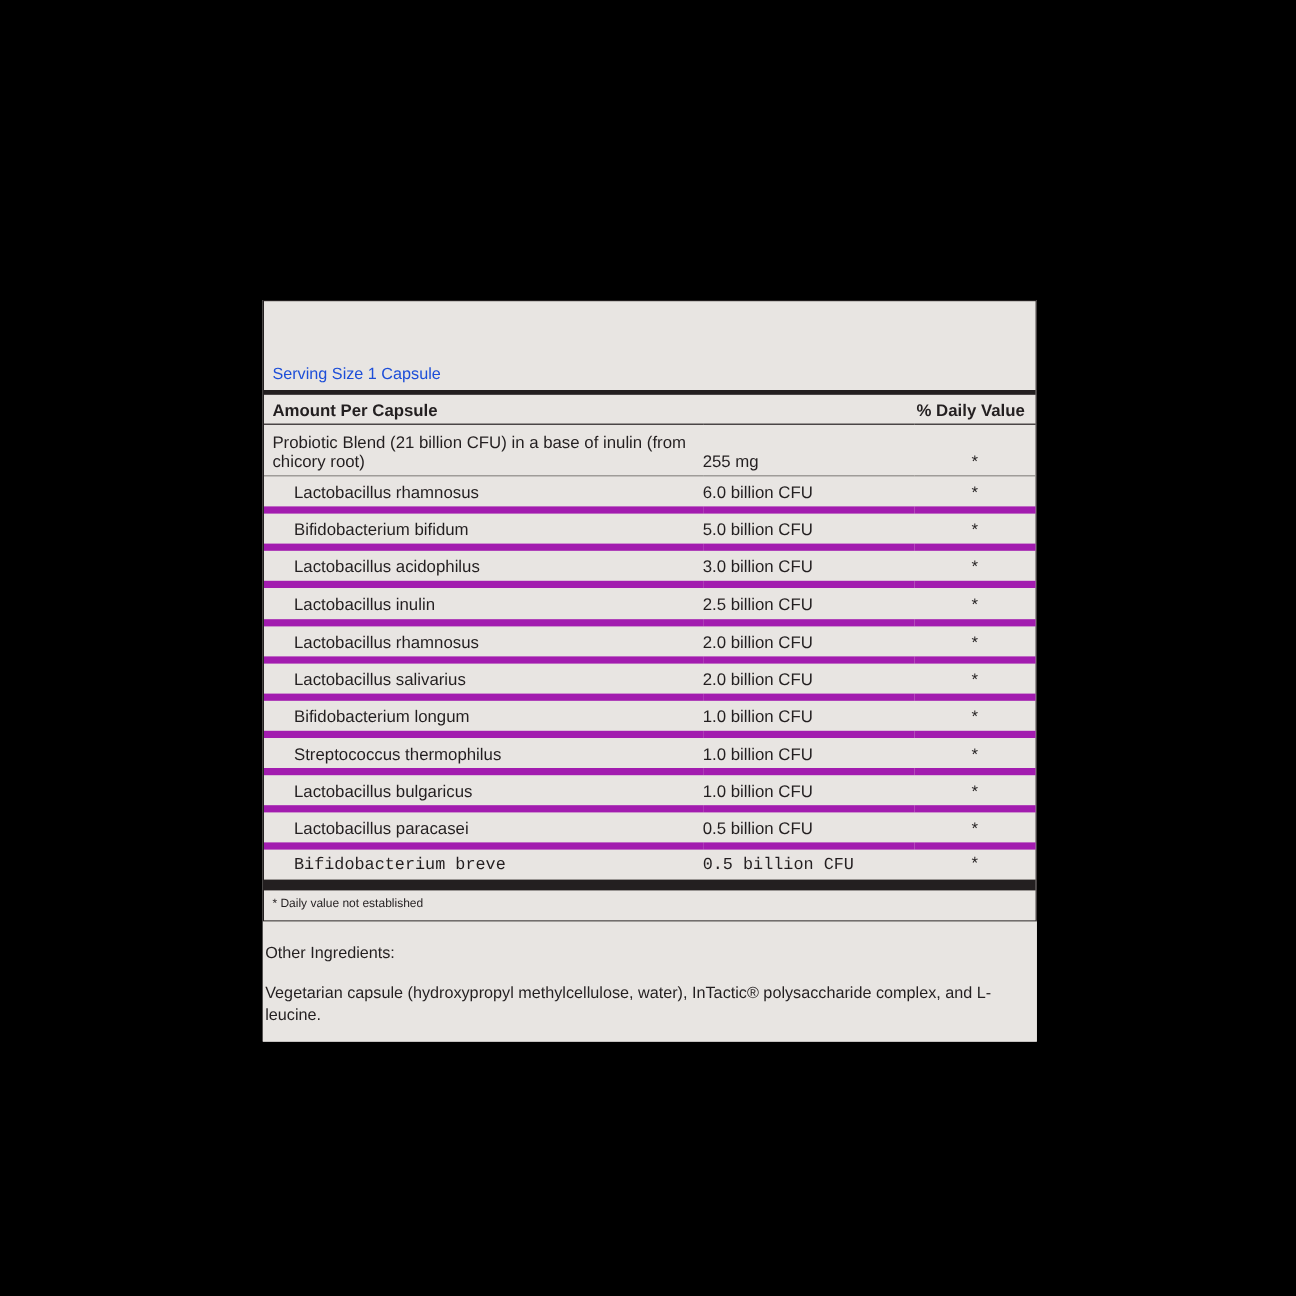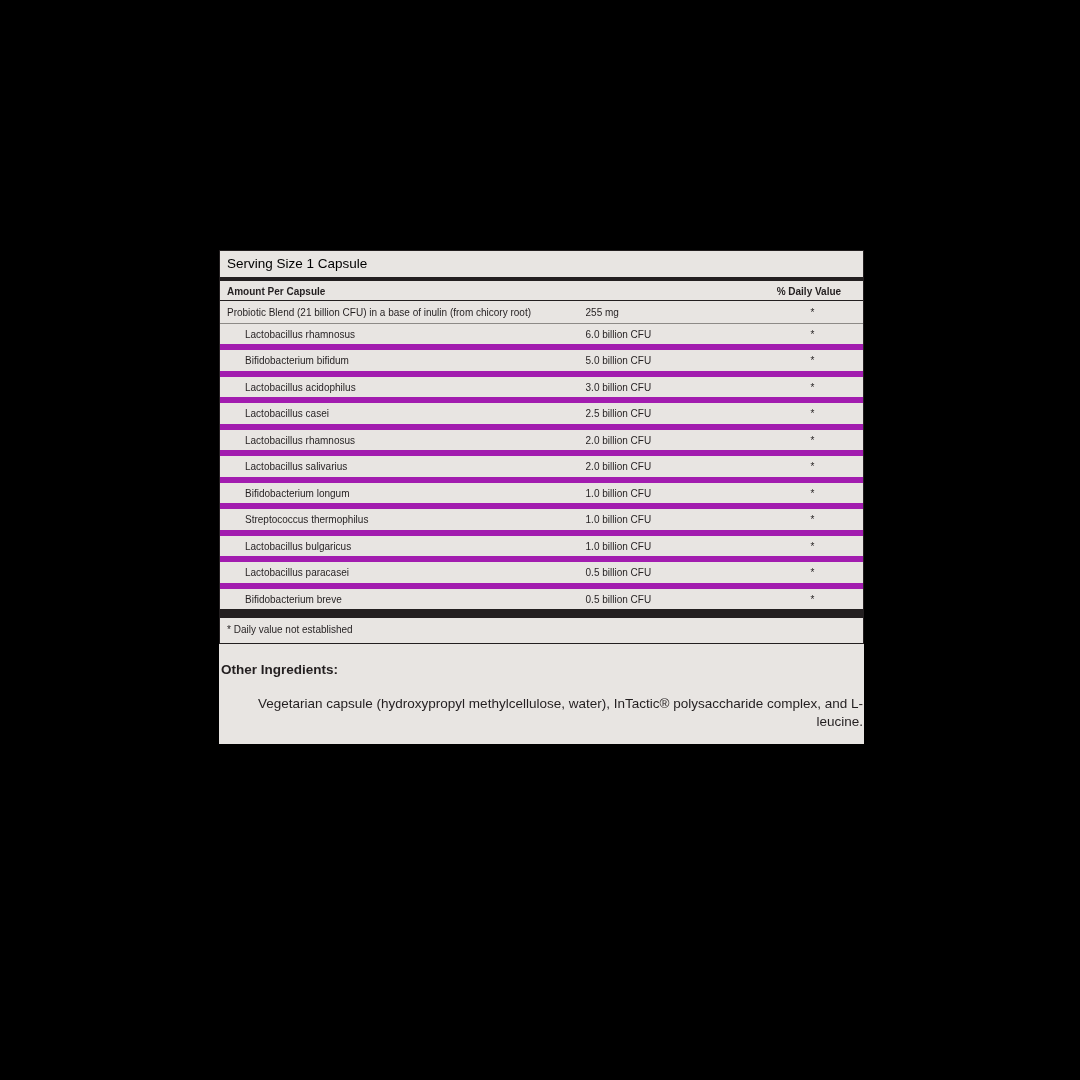--- a/index.html
+++ b/index.html
@@ -23,33 +23,34 @@
   .facts-box {
     margin: 0;
     border: 1px solid #231f20;
     background: #e8e5e2;
     box-sizing: border-box;
   }
 
   .serving-row {
     padding: 6px 7px 5px 7px;
     font-size: 13.5px;
-    color: #000000;
+    color: #1d4ed8;
     border-bottom: 4px solid #231f20;
     line-height: 1.1;
+    margin-top: 48px;
   }
 
   table.facts {
     width: 100%;
     border-collapse: collapse;
     table-layout: fixed;
   }
 
   table.facts td {
-    font-size: 10px;
+    font-size: 14px;
     color: #231f20;
     vertical-align: bottom;
     padding: 5px 0 4px 0;
     line-height: 1.15;
   }
 
   .col-name   { width: 57%; padding-left: 7px !important; }
   .col-amount { width: 28%; }
   .col-dv     { width: 15%; text-align: center; }
 
@@ -63,21 +64,21 @@
   tr.blend-row td {
     border-bottom: 1px solid #8d8a87;
     padding-top: 6px;
   }
 
   tr.sub-row td {
     border-bottom: 6px solid #a21caf;
   }
   tr.sub-row .col-name { padding-left: 25px !important; }
 
-  tr.last-sub td { border-bottom: none; }
+  tr.last-sub td { border-bottom: none; font-family: Liberation Mono, monospace; }
 
   .thick-rule {
     height: 9px;
     background: #231f20;
     margin: 0;
   }
 
   .footnote {
     padding: 6px 7px 7px 7px;
     font-size: 10px;
@@ -85,31 +86,30 @@
     line-height: 1.2;
   }
 
   .other-block {
     padding: 18px 1px 14px 1px;
     background: #e8e5e2;
   }
 
   .other-title {
     font-size: 13.5px;
-    font-weight: bold;
+    font-weight: normal;
     color: #231f20;
     padding: 0 0 0 1px;
   }
 
   .other-text {
     font-size: 13.5px;
     color: #231f20;
     padding: 18px 0 0 1px;
     line-height: 1.3;
-    text-align: right;
   }
 </style>
 </head>
 <body>
 
 <div id="panel">
 
   <div class="facts-box">
 
     <div class="serving-row">Serving Size 1 Capsule</div>
@@ -137,21 +137,21 @@
           <td class="col-name">Bifidobacterium bifidum</td>
           <td class="col-amount">5.0 billion CFU</td>
           <td class="col-dv">*</td>
         </tr>
         <tr class="sub-row">
           <td class="col-name">Lactobacillus acidophilus</td>
           <td class="col-amount">3.0 billion CFU</td>
           <td class="col-dv">*</td>
         </tr>
         <tr class="sub-row">
-          <td class="col-name">Lactobacillus casei</td>
+          <td class="col-name">Lactobacillus inulin</td>
           <td class="col-amount">2.5 billion CFU</td>
           <td class="col-dv">*</td>
         </tr>
         <tr class="sub-row">
           <td class="col-name">Lactobacillus rhamnosus</td>
           <td class="col-amount">2.0 billion CFU</td>
           <td class="col-dv">*</td>
         </tr>
         <tr class="sub-row">
           <td class="col-name">Lactobacillus salivarius</td>

